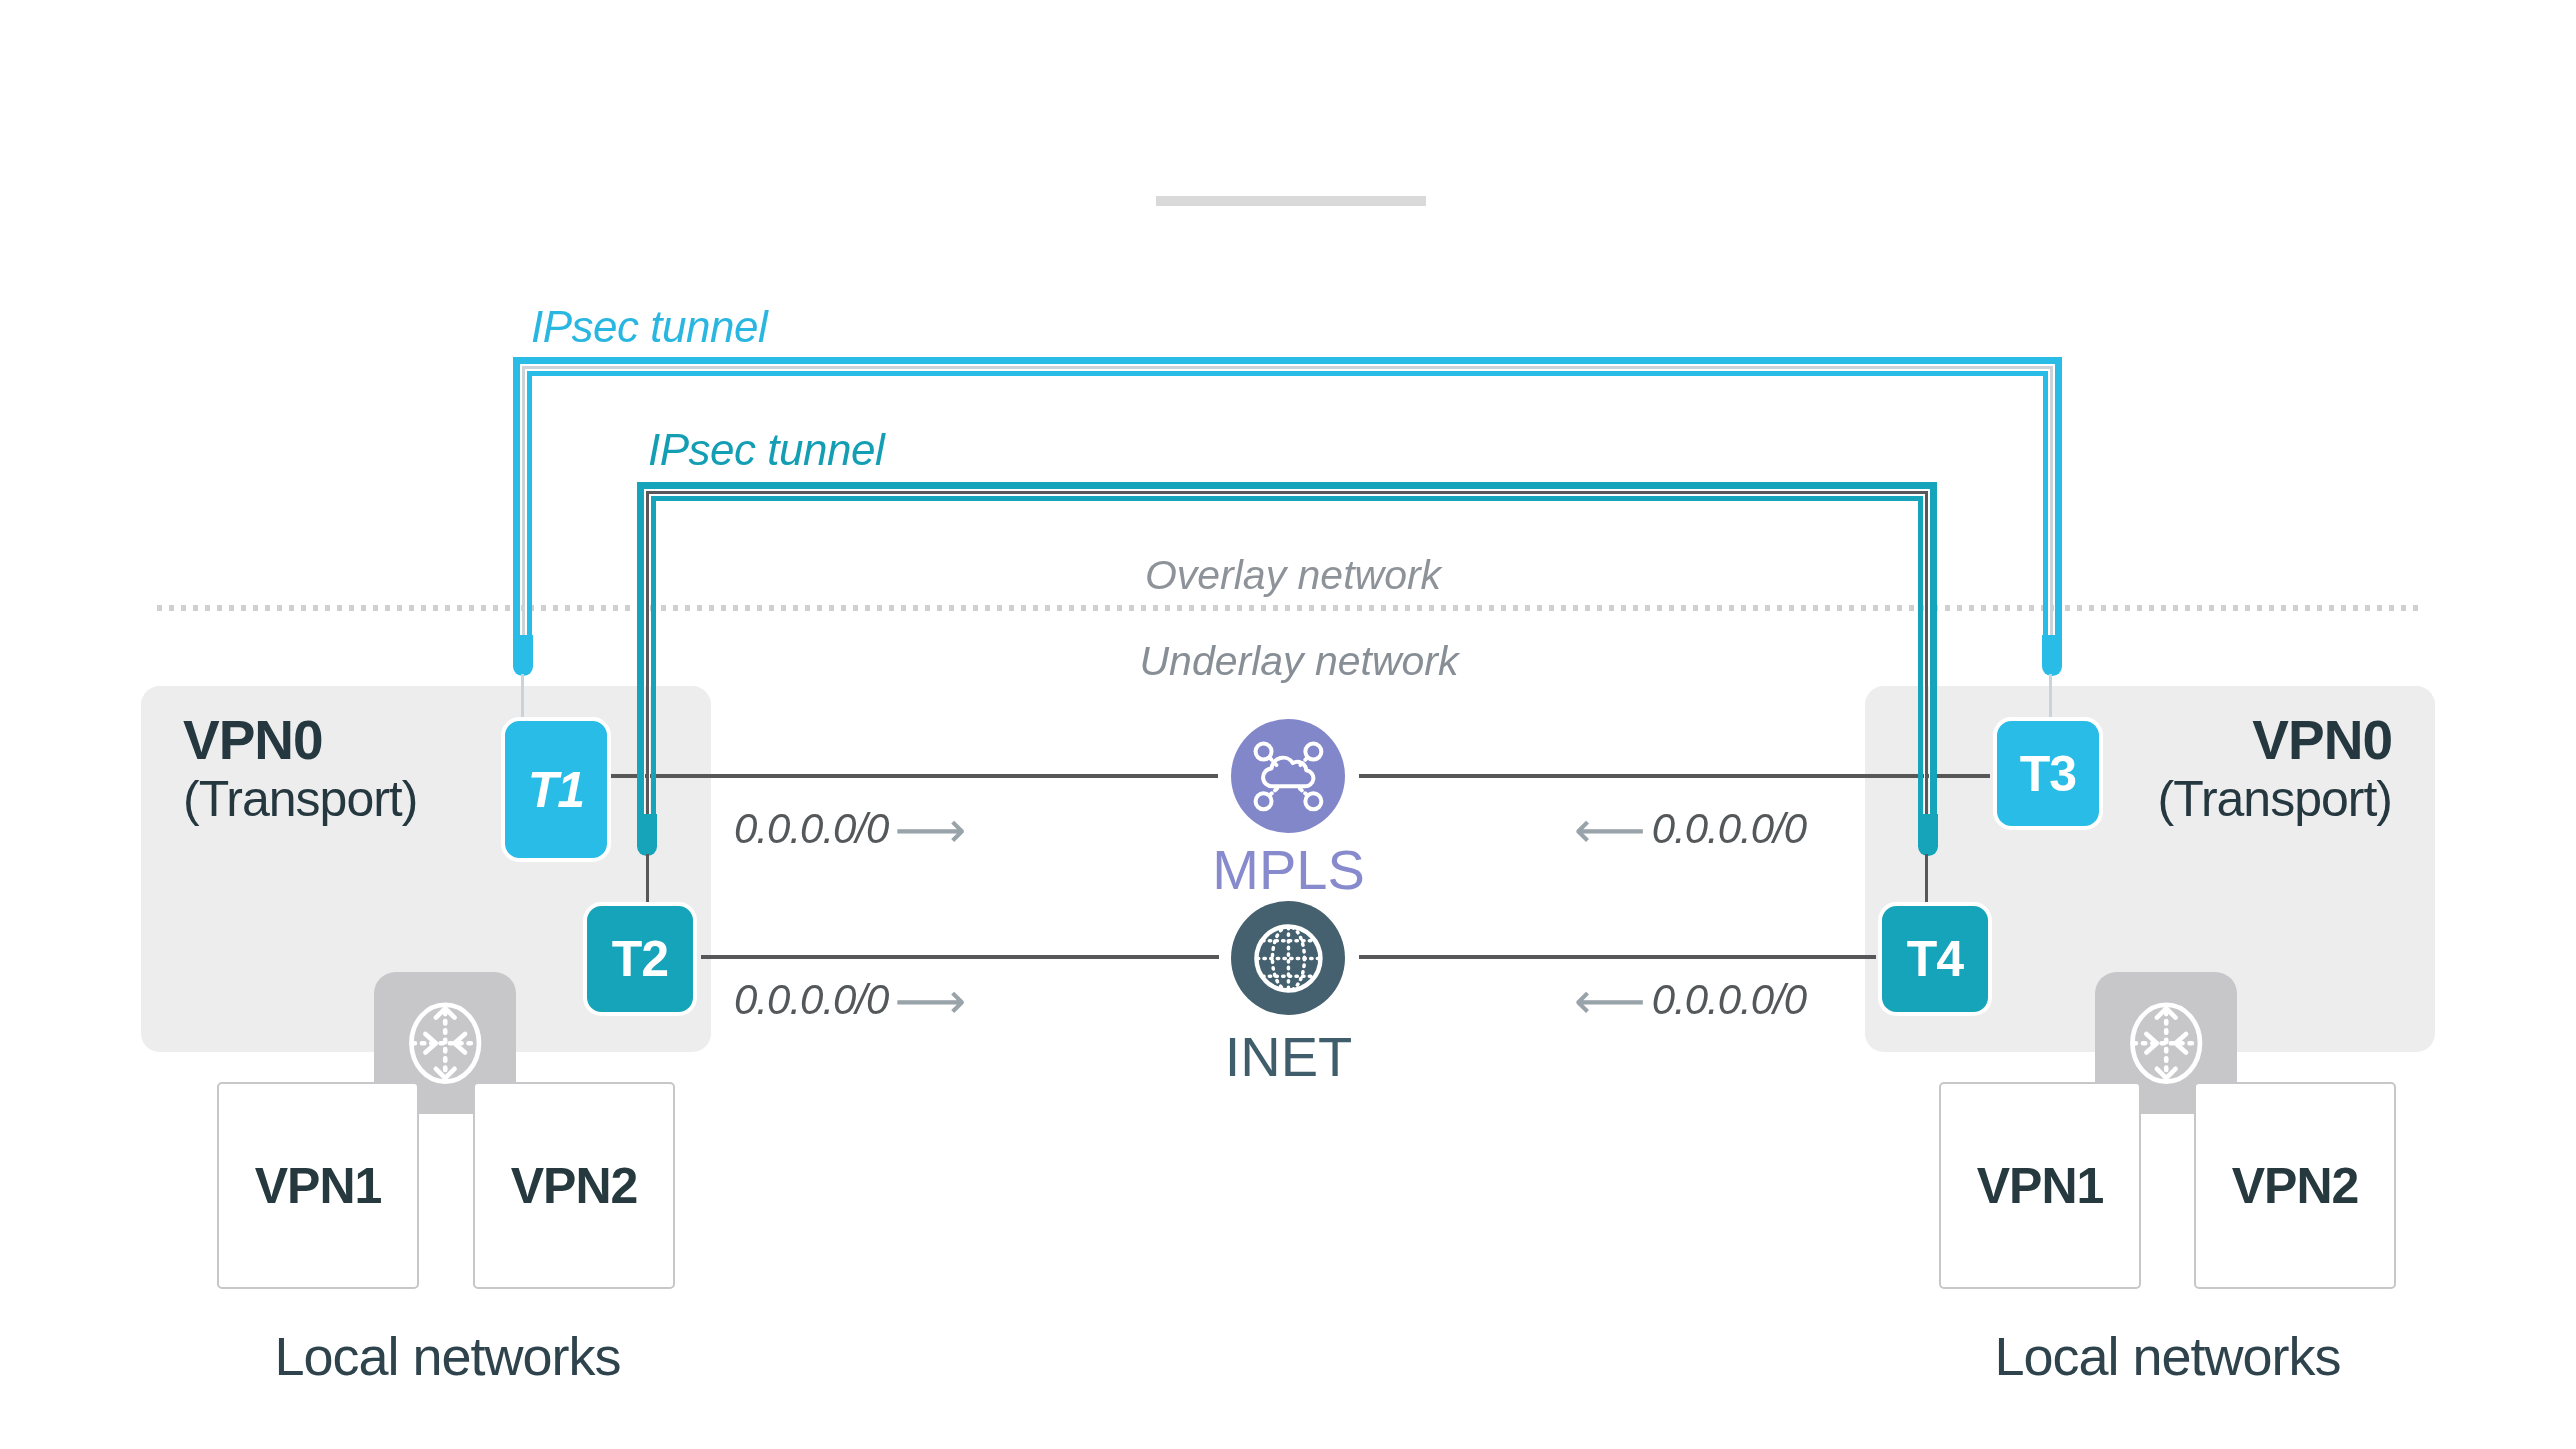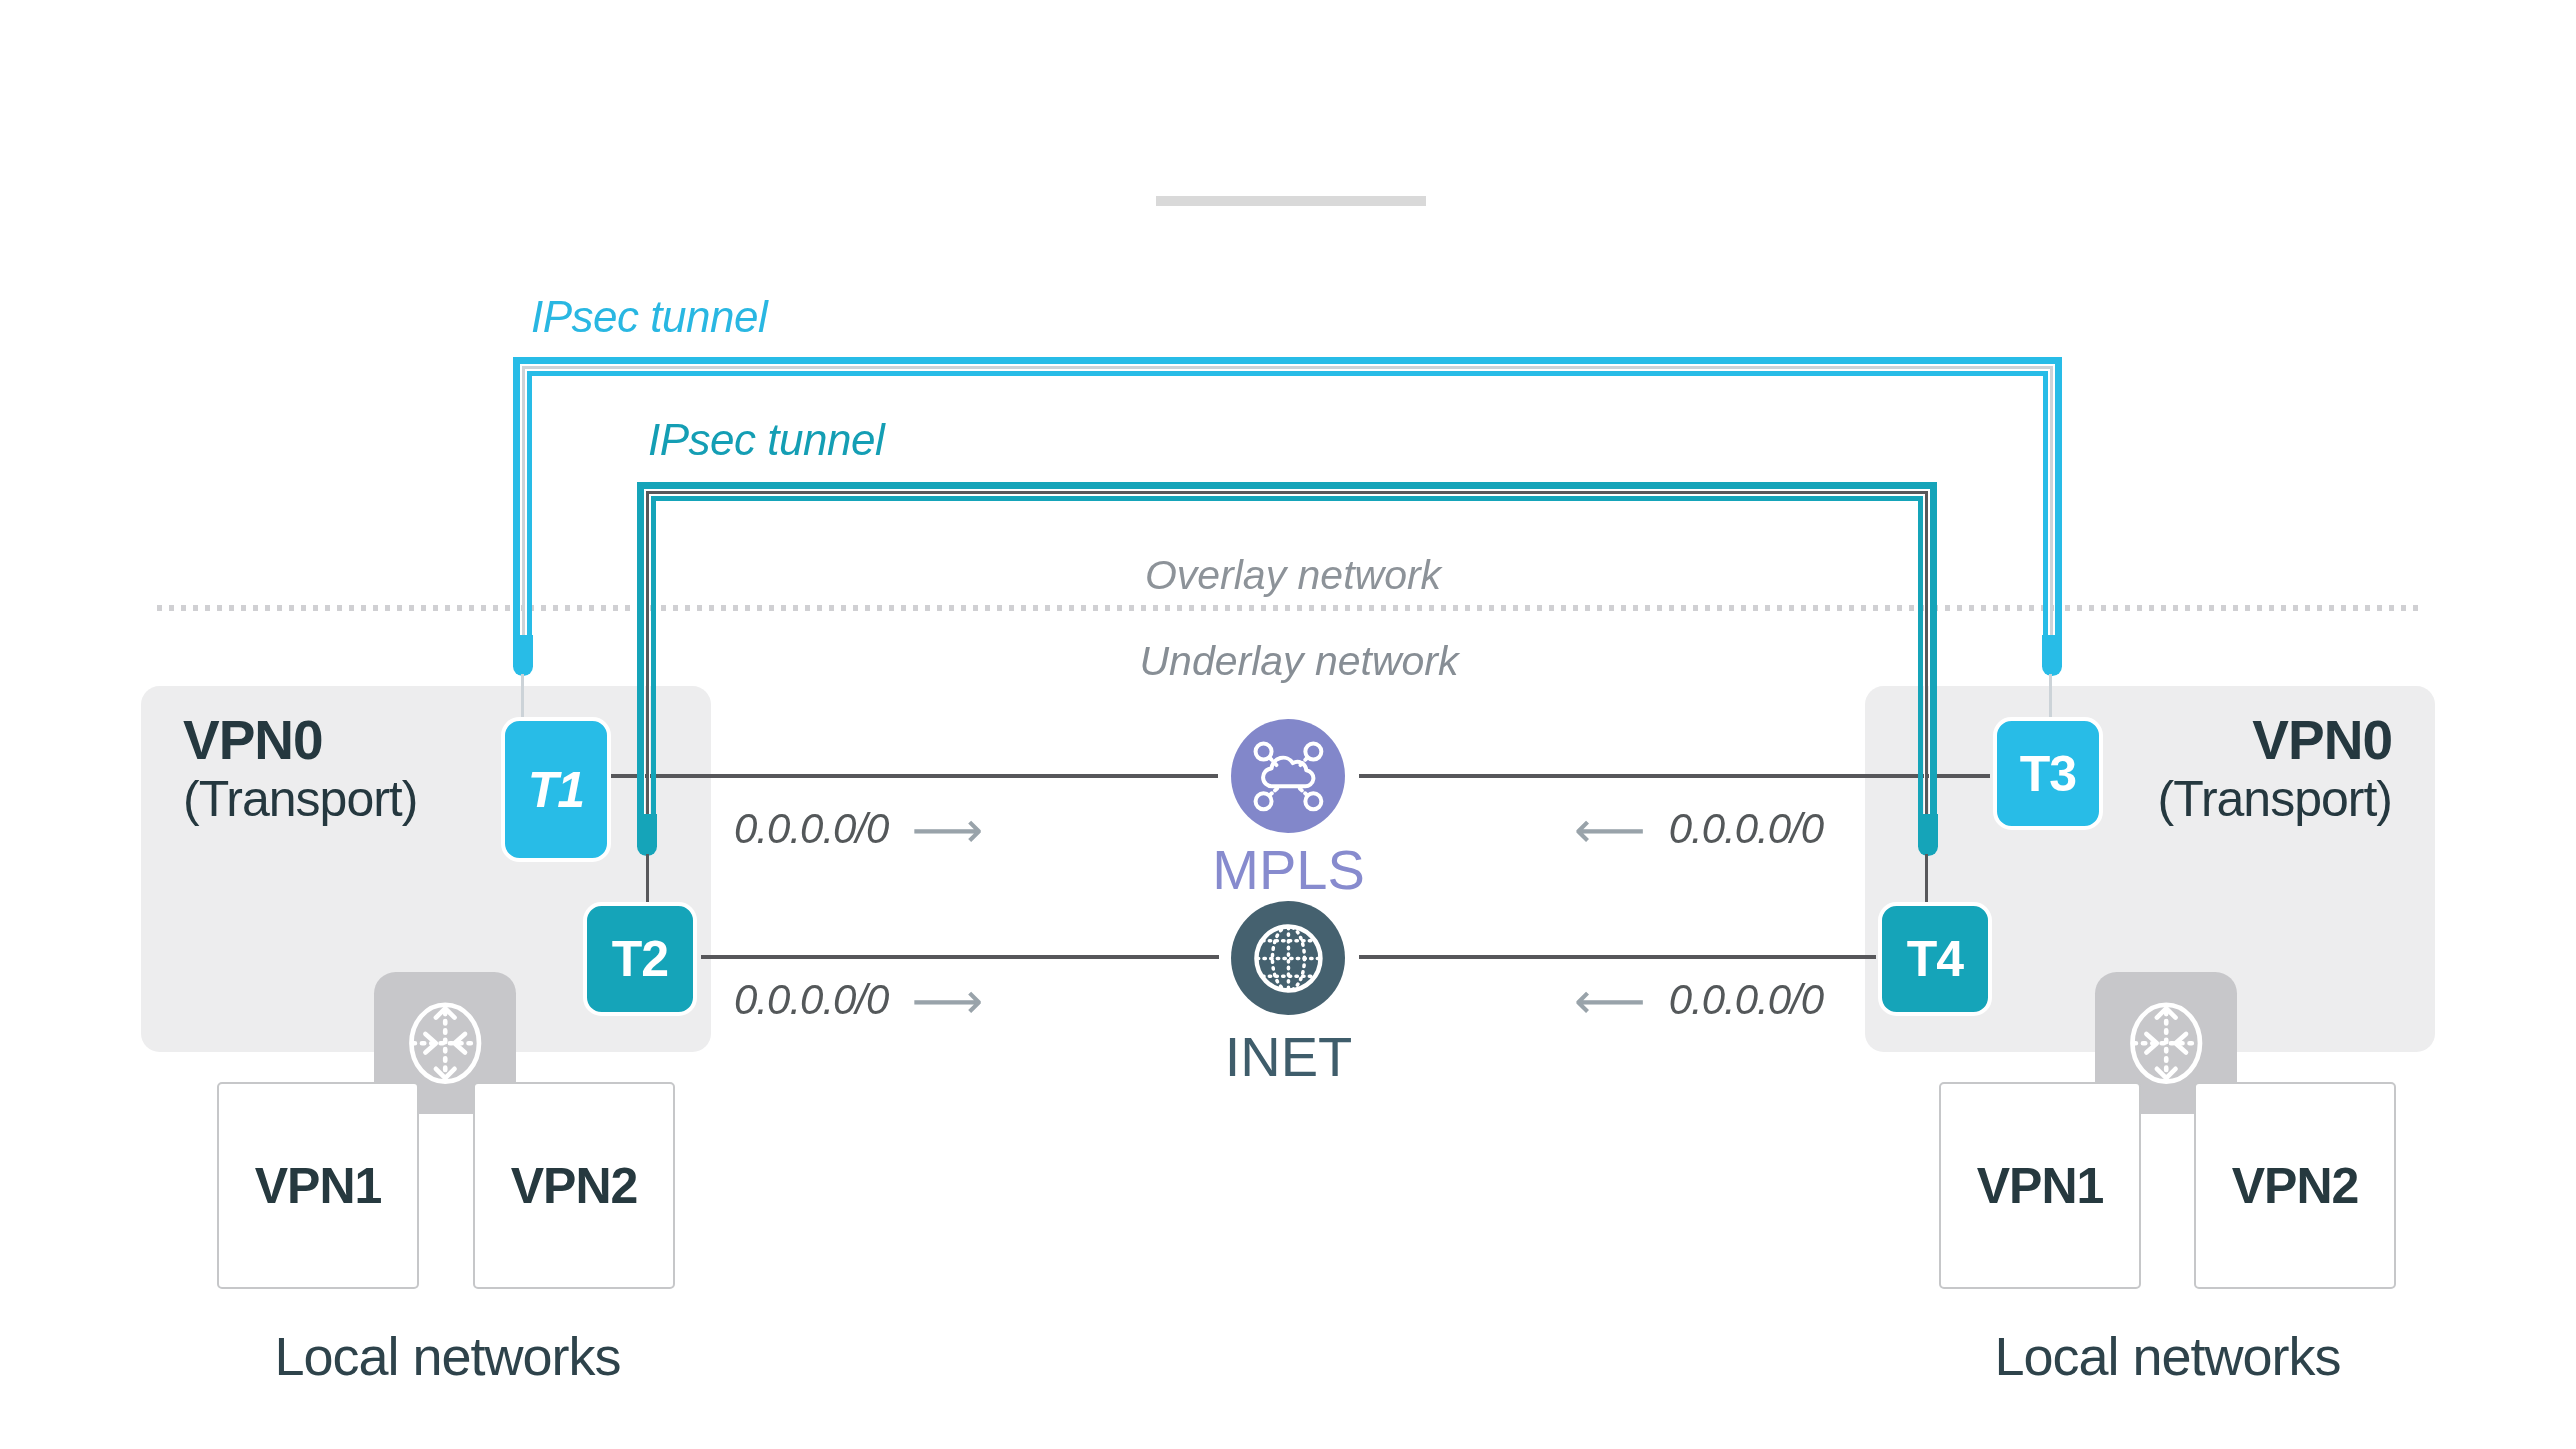--- a/index.html
+++ b/index.html
@@ -39,21 +39,21 @@
   
   .cloud{width:114px;height:114px;border-radius:50%;display:flex;align-items:center;justify-content:center;}
   .cloud-mpls{left:1231px;top:719px;background:#8287ca;}
   .cloud-inet{left:1231px;top:901px;background:#45616f;}
   .cloud svg{width:78%;height:78%;}
   .cloud-label{width:207px;text-align:center;font-size:56px;line-height:1;}
   .mpls-label{left:1185px;top:842px;color:#878bce;}
   .inet-label{left:1185px;top:1029px;color:#3f5d6b;}
 
   
-  .route{display:flex;align-items:center;gap:23px;height:47px;}
+  .route{display:flex;align-items:center;gap:6px;height:47px;}
   .route-text{font-size:42px;font-style:italic;color:#54585a;letter-spacing:-1px;}
   .route-arrow{font-size:50px;color:#99a3aa;line-height:0;padding-top:3.1px;}
   .route-lt{left:734px;top:805px;}
   .route-lb{left:734px;top:976px;}
   .route-rt{left:1574px;top:805px;}
   .route-rb{left:1574px;top:976px;}
 
   
   .tube{overflow:hidden;}
   .tube .s{position:absolute;bottom:0;box-sizing:border-box;border-style:solid;border-bottom:none;}
@@ -71,21 +71,21 @@
   .cap{width:19.6px;border-radius:0 0 9.8px 9.8px;}
   .cap1{background:#28bce7;top:635px;height:41px;}
   .cap2{background:#15a4b9;top:814px;height:42px;}
   .cap1-l{left:513px;}  .cap1-r{left:2042px;}
   .cap2-l{left:637px;} .cap2-r{left:1918px;}
   .conn{width:3.1px;}
   .conn1{background:#ccd3d8;top:674px;height:46px;}
   .conn2{background:#58585b;top:854px;height:49px;}
   .conn1-l{left:521px;} .conn1-r{left:2049px;}
   .conn2-l{left:646px;} .conn2-r{left:1925px;}
-  .ipsec-label{font-size:44px;font-style:italic;line-height:1;letter-spacing:-0.5px;}
+  .ipsec-label{font-size:44px;font-style:italic;line-height:1;letter-spacing:-0.5px;margin-top:10px;}
   .ipsec1{left:531px;top:295px;color:#29b7e2;}
   .ipsec2{left:648px;top:418px;color:#149eb4;}
 
   
   .tnode{box-sizing:border-box;border:4.1px solid #ffffff;border-radius:18.5px;
     display:flex;align-items:center;justify-content:center;
     color:#ffffff;font-size:50px;font-weight:700;letter-spacing:-1px;}
   .tnode-cyan{background:#28bce7;}
   .tnode-teal{background:#15a4b9;}
   .t1{left:501px;top:717px;width:110px;height:145px;font-style:italic;}

